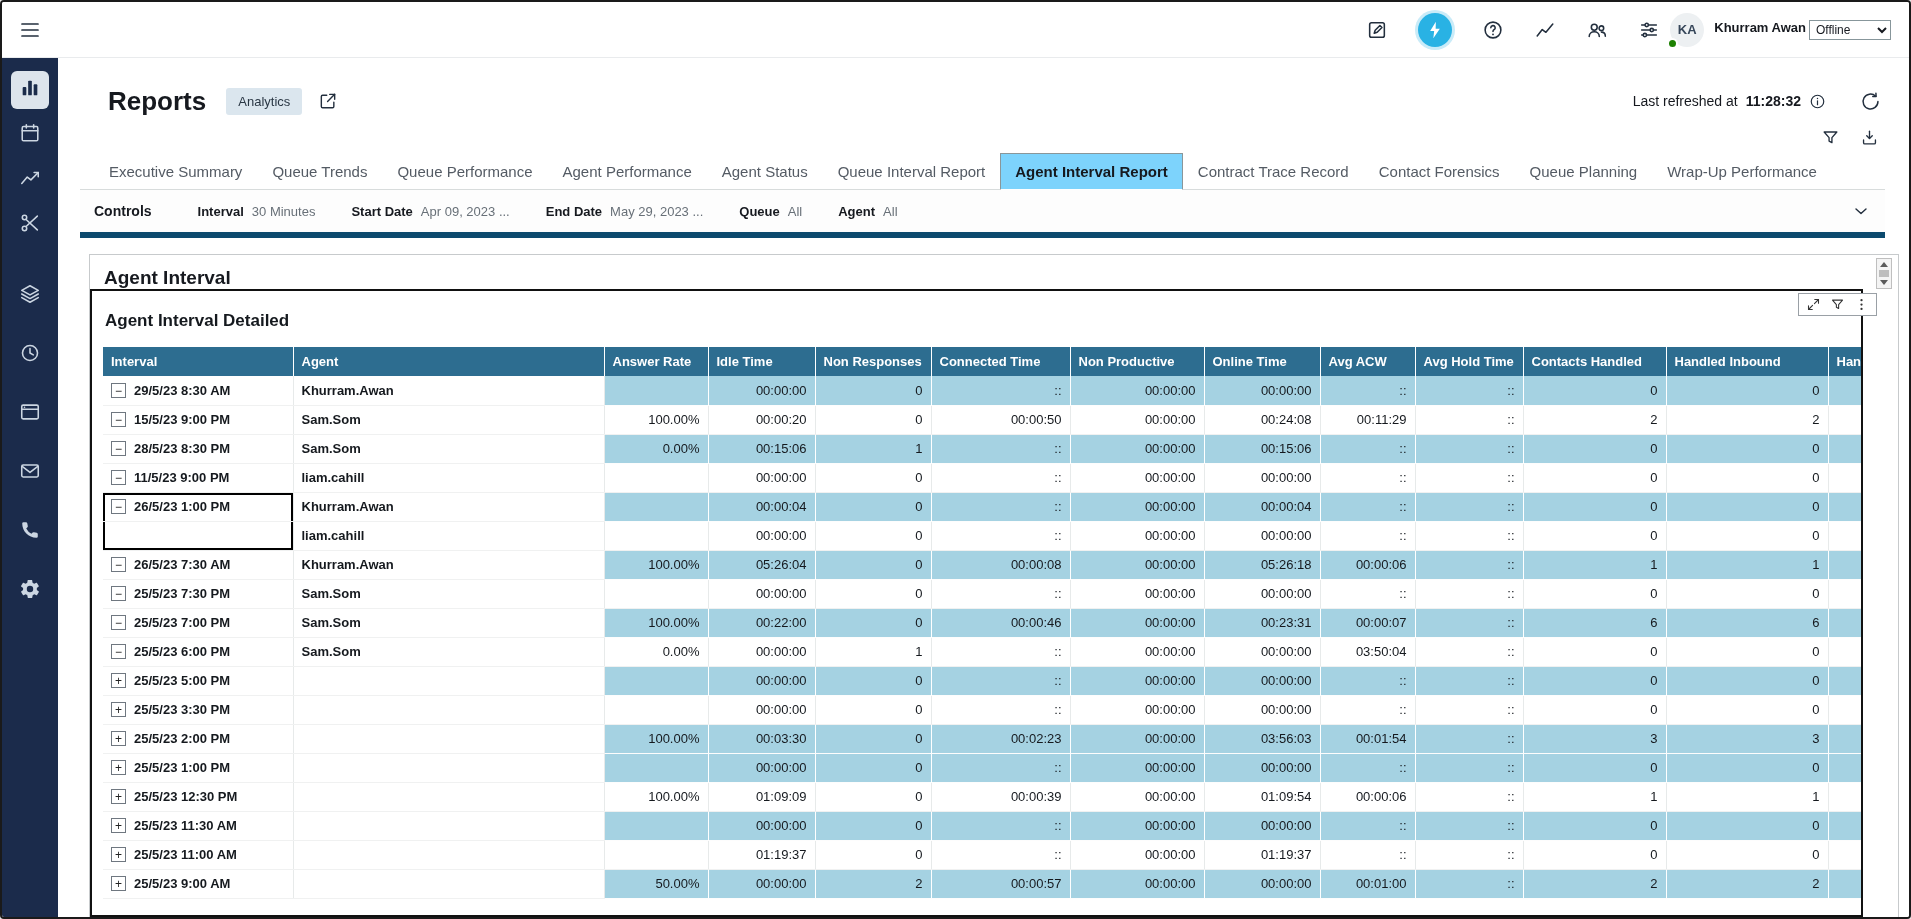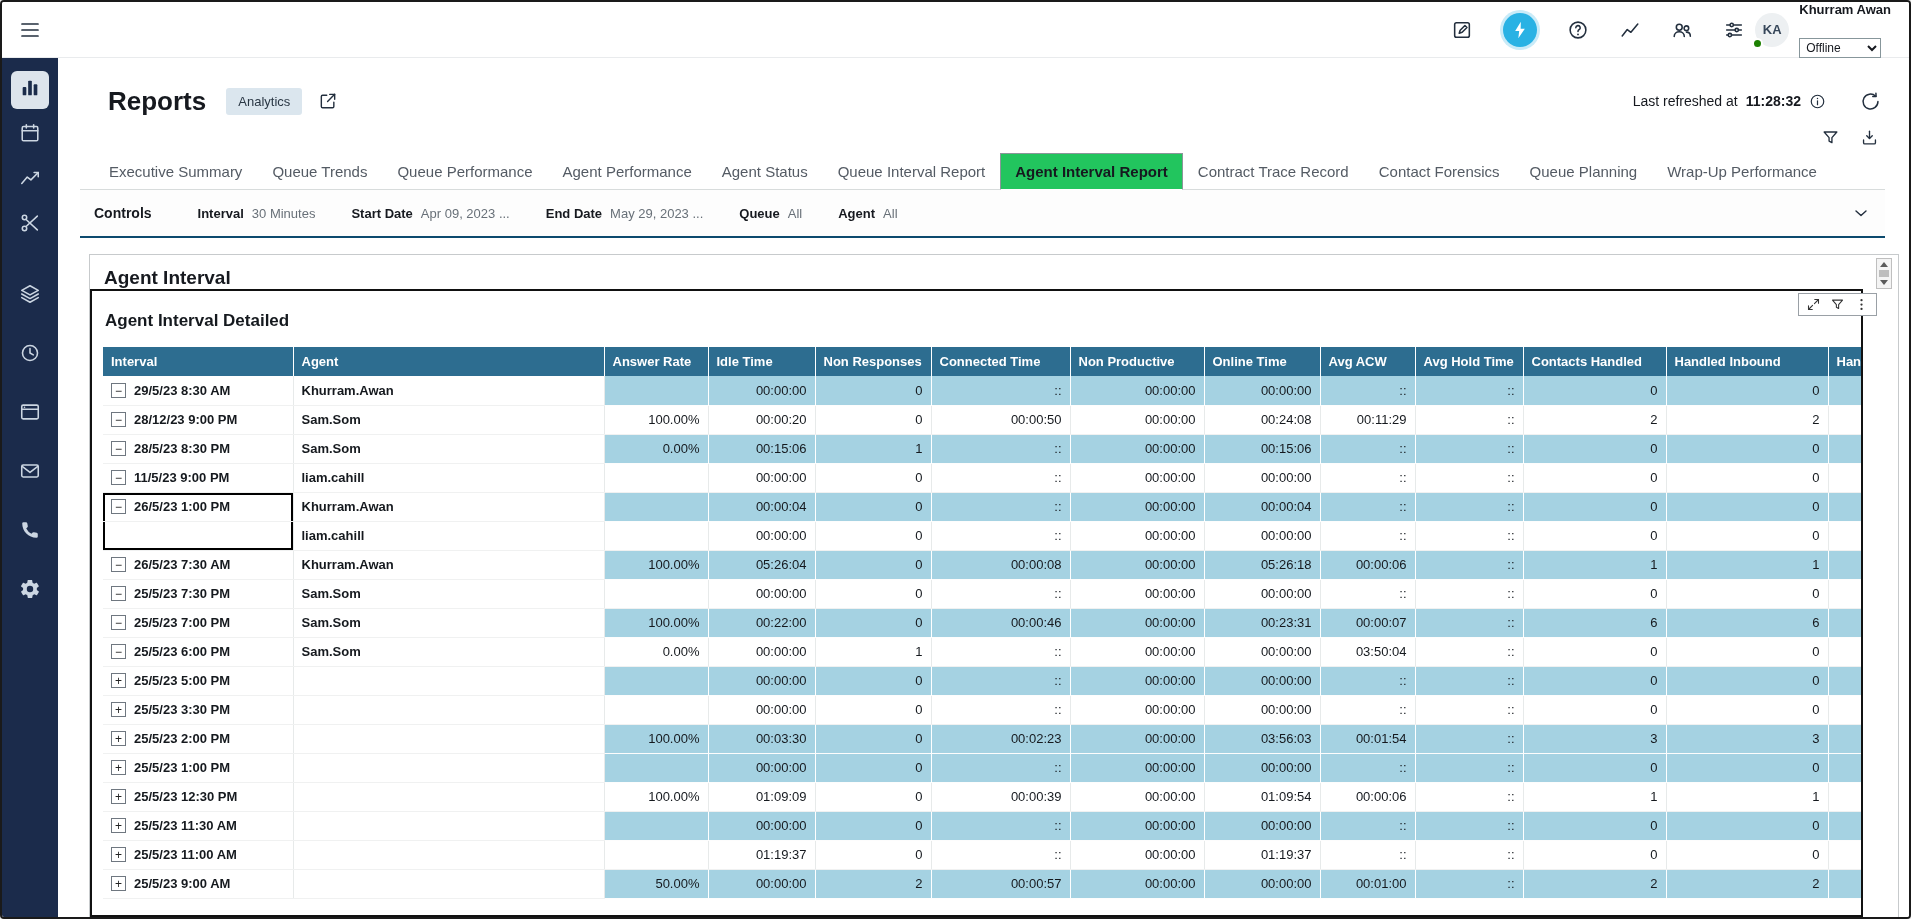--- a/index.html
+++ b/index.html
@@ -17,21 +17,21 @@
   .topbar-right { margin-left: auto; display: flex; align-items: center; gap: 30px; }
   .flash-btn { width: 34px; height: 34px; border-radius: 50%; background: #29b2e4; border: none;
                box-shadow: 0 0 0 3px #c9ebf8; display: inline-flex; align-items: center;
                justify-content: center; color: #fff; cursor: pointer; }
   .user-block { display: flex; align-items: center; gap: 10px; margin-left: 10px; }
   .avatar { position: relative; width: 34px; height: 34px; border-radius: 50%; background: #edf0f2;
             color: #37475a; font-weight: bold; font-size: 13px; display: flex; align-items: center;
             justify-content: center; cursor: pointer; }
   .status-dot { position: absolute; left: -3px; bottom: -2px; width: 11px; height: 11px;
                 border-radius: 50%; background: #1d8102; border: 2px solid #fff; }
-  .user-meta { display: flex; flex-direction: column; gap: 21px; }
+  .user-meta { display: flex; flex-direction: row; gap: 3px; }
   .user-name { font-size: 13px; font-weight: bold; color: #16191f; }
   .status-select { width: 82px; font-size: 12px; font-family: inherit; color: #16191f;
                    border: 1px solid #87969b; background: #fff; padding: 1px 2px; }
 
   
   .body-row { flex: 1; display: flex; overflow: hidden; }
   .sidebar { width: 56px; flex: none; background: #1b2b4b; display: flex; flex-direction: column;
              align-items: center; padding-top: 13px; }
   .side-item { width: 38px; height: 38px; border-radius: 6px; display: flex; align-items: center;
                justify-content: center; color: #ccd6e2; cursor: pointer; }
@@ -55,26 +55,26 @@
 
   .table-tools { height: 26px; display: flex; justify-content: flex-end; align-items: center;
                  gap: 20px; padding-right: 30px; }
 
   
   .tabs { display: flex; margin: 0 24px 0 22px; border-bottom: 1px solid #d8dcdc;
           padding-left: 14px; height: 40px; align-items: flex-end; }
   .tab { font-family: inherit; font-size: 15px; color: #545b64; background: none; cursor: pointer;
          padding: 9px 14px; border: 1px solid transparent; margin-bottom: -1px;
          white-space: nowrap; }
-  .tab.active { font-weight: bold; color: #16191f; background: #22c55e;
+  .tab.active { font-weight: bold; color: #16191f; background: #7dd3fc;
                 border: 1px solid #8a9699; border-bottom: 1px solid #fff; }
 
   
   .controls { display: flex; align-items: center; margin: 0 24px 0 22px; padding: 0 14px;
-              height: 48px; border-bottom: 2px solid #0c4a6e; background: #fdfdfd; }
+              height: 48px; border-bottom: 6px solid #0c4a6e; background: #fdfdfd; }
   .controls-title { font-size: 14px; font-weight: bold; color: #16191f; margin-right: 46px; }
   .filters { display: flex; align-items: center; }
   .control-item { display: flex; gap: 8px; margin-right: 36px; font-size: 13px; white-space: nowrap; }
   .control-label { font-weight: bold; color: #16191f; }
   .control-value { color: #687078; }
   .chev { margin-left: auto; }
 
   
   .report-area { flex: 1; margin: 16px 10px 0 31px; border: 1px solid #c7cacc; border-bottom: none;
                  display: flex; flex-direction: column; overflow: hidden; }
@@ -431,21 +431,21 @@
                       <td class="metric">::</td>
                       <td class="metric">00:00:00</td>
                       <td class="metric">00:00:00</td>
                       <td class="metric">::</td>
                       <td class="metric">::</td>
                       <td class="metric">0</td>
                       <td class="metric">0</td>
                       <td class="metric"></td>
                     </tr>
                     <tr>
-                      <td class="cell-interval"><span class="exp">−</span><span>28/12/23 9:00 PM</span></td>
+                      <td class="cell-interval"><span class="exp">−</span><span>15/5/23 9:00 PM</span></td>
                       <td class="cell-agent">Sam.Som</td>
                       <td class="metric">100.00%</td>
                       <td class="metric">00:00:20</td>
                       <td class="metric">0</td>
                       <td class="metric">00:00:50</td>
                       <td class="metric">00:00:00</td>
                       <td class="metric">00:24:08</td>
                       <td class="metric">00:11:29</td>
                       <td class="metric">::</td>
                       <td class="metric">2</td>

